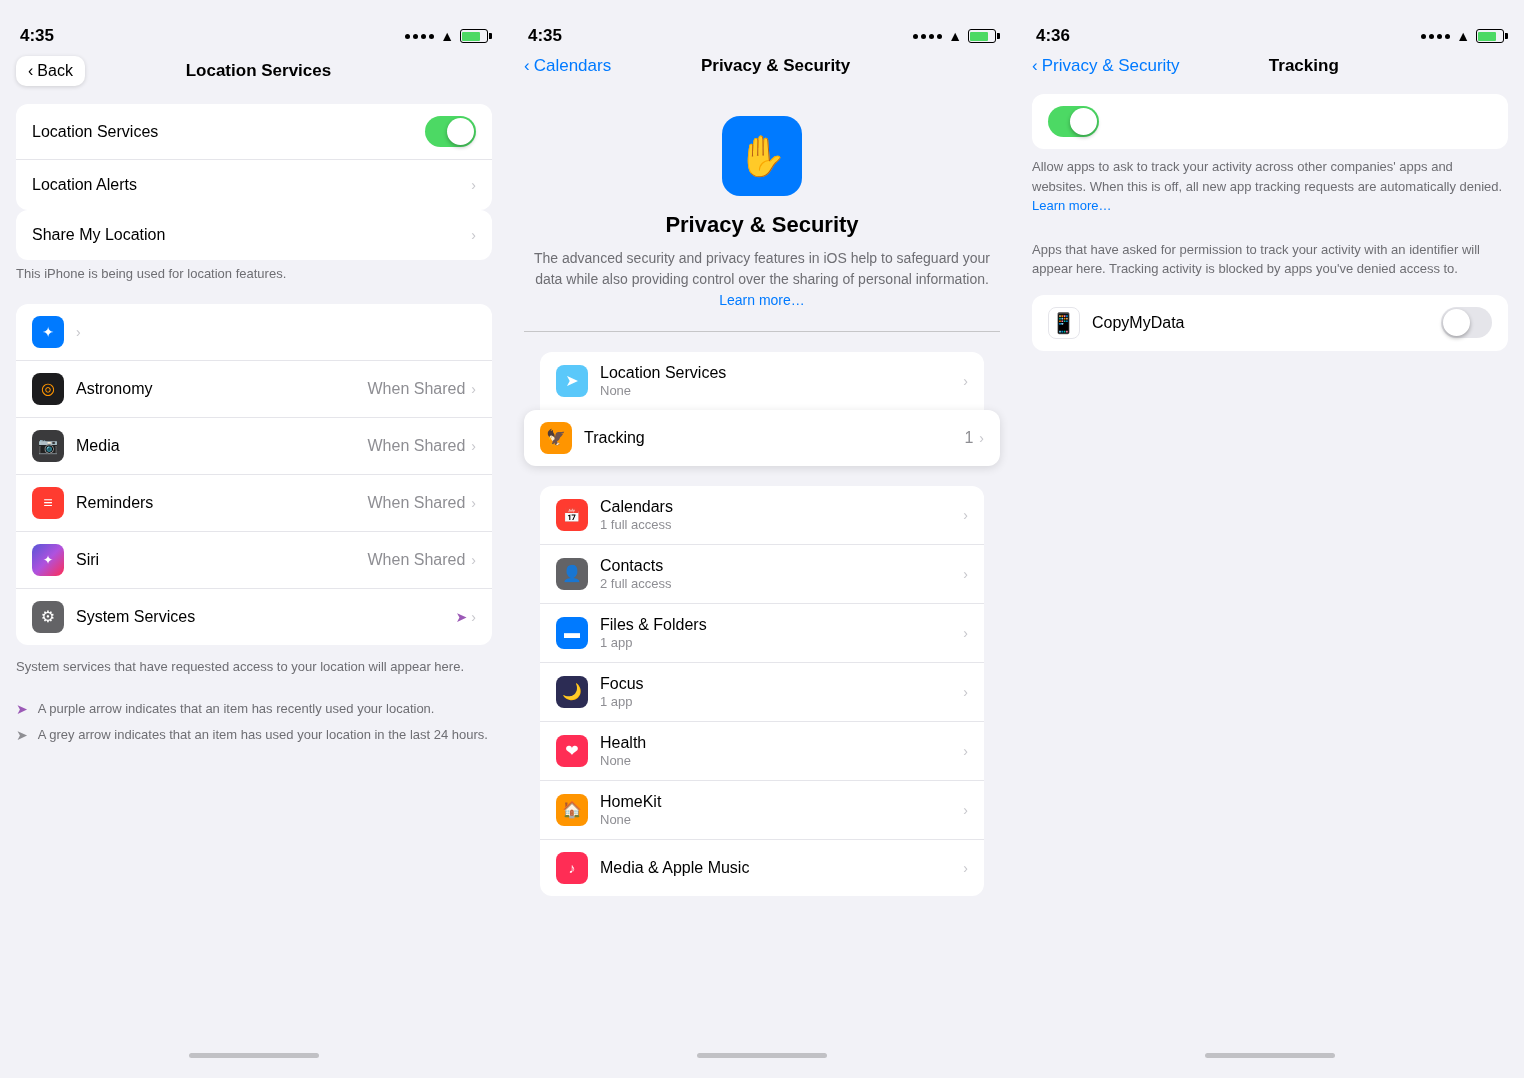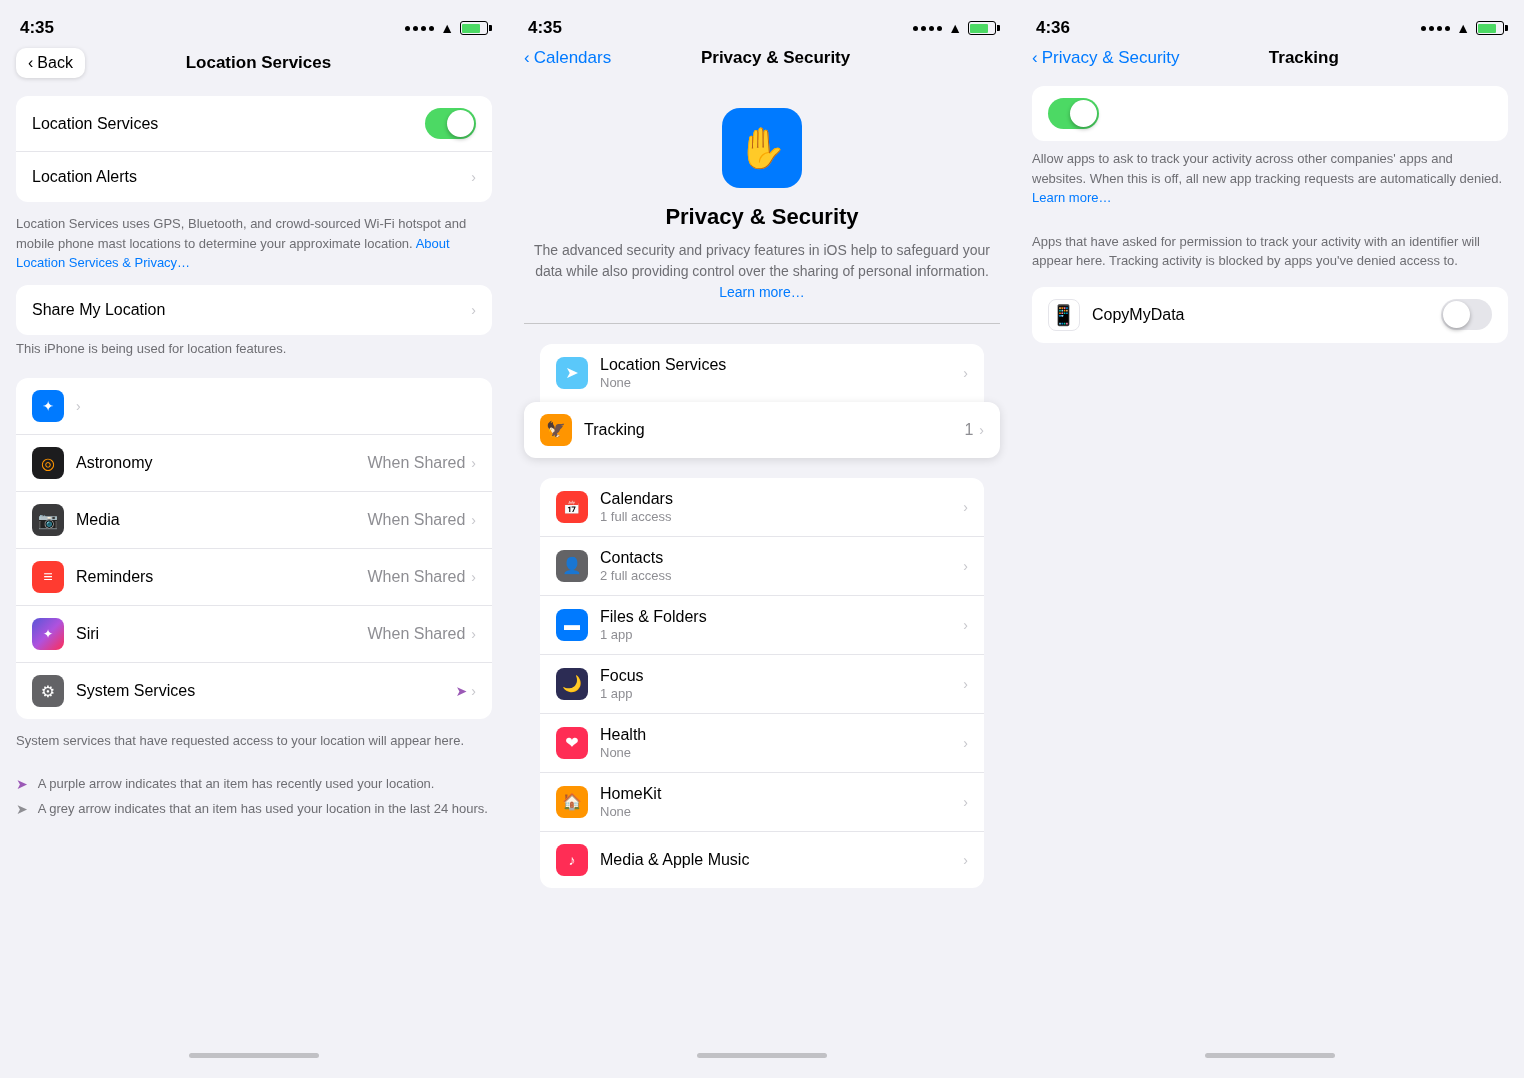--- a/index.html
+++ b/index.html
@@ -21,21 +21,21 @@
       flex-direction: column;
       position: relative;
       overflow: hidden;
     }
 
     
     .status-bar {
       display: flex;
       justify-content: space-between;
       align-items: center;
-      padding: 18px 20px 6px;
+      padding: 26px 20px 6px;
       background: #f2f2f7;
       flex-shrink: 0;
     }
     .status-time {
       font-size: 17px;
       font-weight: 600;
       color: #000;
     }
     .status-icons {
       display: flex;
@@ -316,24 +316,20 @@
         </div>
       </div>
       <div class="list-item">
         <div class="list-item-text">
           <div class="list-item-title">Location Alerts</div>
         </div>
         <span class="chevron">›</span>
       </div>
     </div>
 
-    <div class="info-block">
-      <span>Location Services uses GPS, Bluetooth, and crowd-sourced Wi-Fi hotspot and mobile phone mast locations to determine your approximate location.</span>
-      <a style="color:#007aff;">About Location Services &amp; Privacy…</a>
-    </div>
 
     <div class="list-card">
       <div class="list-item">
         <div class="list-item-text">
           <div class="list-item-title">Share My Location</div>
         </div>
         <span class="chevron">›</span>
       </div>
     </div>
     <div class="info-block" style="padding-top:4px;padding-bottom:0;">

